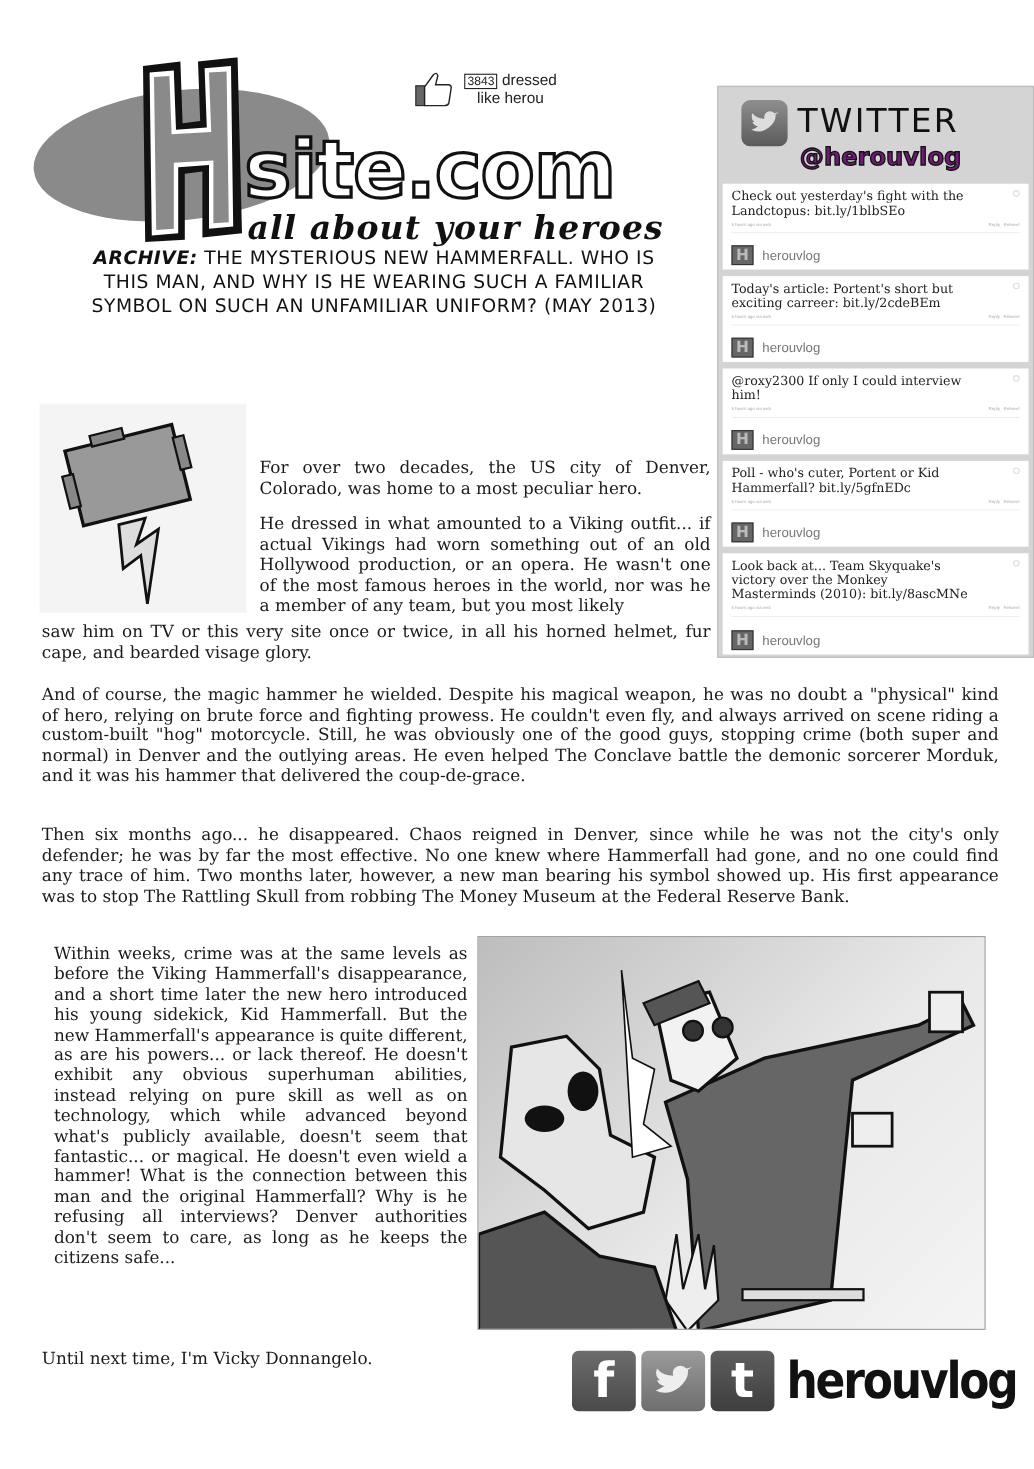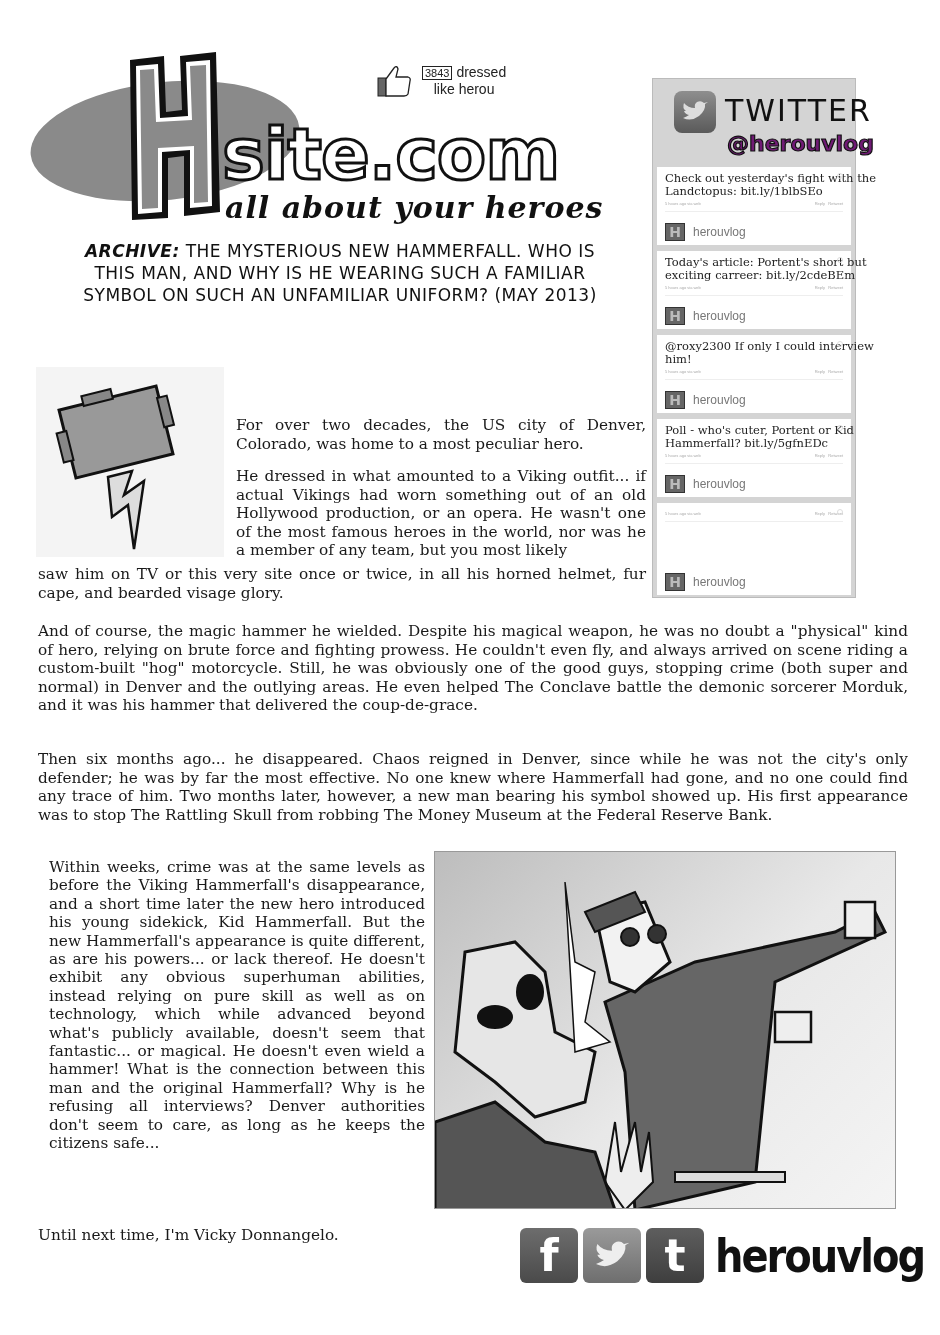--- a/index.html
+++ b/index.html
@@ -9,25 +9,25 @@
   .logo-ellipse { position: absolute; left: 30px; top: 82px; width: 270px; height: 118px; background: #8a8a8a; border-radius: 50%; transform: rotate(-6deg); }
   .logo-H { position: absolute; left: 122px; top: 52px; width: 102px; height: 168px; }
   .logo-rest { position: absolute; left: 222px; top: 118px; font-family: "DejaVu Sans", sans-serif; font-size: 72px; font-weight: bold; color: #fff; letter-spacing: -1px; -webkit-text-stroke: 3px #111; line-height: 1; }
   .logo-tag { position: absolute; left: 225px; top: 190px; font-family: "DejaVu Serif", serif; font-style: italic; font-weight: bold; font-size: 30px; color: #111; letter-spacing: 1px; }
 
   .like-box { position: absolute; left: 376px; top: 64px; display: flex; align-items: flex-start; gap: 10px; }
   .thumb { width: 36px; height: 34px; }
   .like-text { font-family: "Liberation Sans", sans-serif; font-size: 14px; line-height: 17px; text-align: center; color: #222; }
   .like-count { display: inline-block; border: 1px solid #222; font-size: 11px; padding: 0 2px; line-height: 12px; }
 
-  .archive { position: absolute; left: 80px; top: 240px; width: 520px; text-align: center; font-family: "DejaVu Sans", sans-serif; font-size: 17px; line-height: 22px; letter-spacing: 0.5px; text-transform: uppercase; color: #111; }
+  .archive { position: absolute; left: 80px; top: 224px; width: 520px; text-align: center; font-family: "DejaVu Sans", sans-serif; font-size: 17px; line-height: 22px; letter-spacing: 0.5px; text-transform: uppercase; color: #111; }
   .archive b { font-style: italic; font-weight: 900; }
 
   
-  .twitter { position: absolute; left: 652px; top: 78px; width: 204px; height: 520px; background: #d4d4d4; border: 1px solid #bbb; padding: 4px 4px; }
+  .twitter { position: absolute; left: 652px; top: 78px; width: 288px; height: 520px; background: #d4d4d4; border: 1px solid #bbb; padding: 4px 4px; }
   .tw-head { height: 84px; position: relative; }
   .tw-bird { position: absolute; left: 17px; top: 8px; width: 42px; height: 42px; border-radius: 8px; background: linear-gradient(#8e8e8e, #5a5a5a); display: flex; align-items: center; justify-content: center; }
   .tw-title { position: absolute; left: 68px; top: 10px; font-family: "DejaVu Sans", sans-serif; font-size: 30px; color: #111; letter-spacing: 2px; }
   .tw-handle { position: absolute; left: 70px; top: 48px; font-family: "DejaVu Sans", sans-serif; font-weight: bold; font-size: 22px; color: #701a75; -webkit-text-stroke: 1.2px #111; }
   .tweet { background: #fff; margin: 0 0 6px 0; height: 78px; padding: 5px 8px 16px 8px; position: relative; }
   .tweet.tall { height: 92px; }
   .tweet-text { font-family: "DejaVu Serif", serif; font-size: 11.5px; line-height: 13px; color: #222; width: 215px; }
   .tweet-meta { display: flex; justify-content: space-between; font-family: "Liberation Sans", sans-serif; font-size: 4px; color: #aaa; margin-top: 3px; border-bottom: 1px solid #eee; padding-bottom: 5px; }
   .tweet-fav { position: absolute; right: 8px; top: 6px; width: 6px; height: 6px; border-radius: 50%; border: 1px solid #ddd; }
   .tweet-user { display: flex; align-items: center; gap: 8px; position: absolute; left: 8px; bottom: 4px; }
@@ -139,20 +139,21 @@
         <span><span>Reply</span> &nbsp; <span>Retweet</span></span>
       </div>
     <div class="tweet-user">
         <div class="tweet-avatar">H</div>
         <span class="tweet-name">herouvlog</span>
       </div>
   </div>
 
   <div class="tweet tall">
     <span class="tweet-fav"></span>
+    <div class="tweet-text">Look back at... Team Skyquake's victory over the Monkey Masterminds (2010): bit.ly/8ascMNe</div>
     <div class="tweet-meta">
         <span>5 hours ago via web</span>
         <span><span>Reply</span> &nbsp; <span>Retweet</span></span>
       </div>
     <div class="tweet-user">
         <div class="tweet-avatar">H</div>
         <span class="tweet-name">herouvlog</span>
       </div>
   </div>
 </div>

